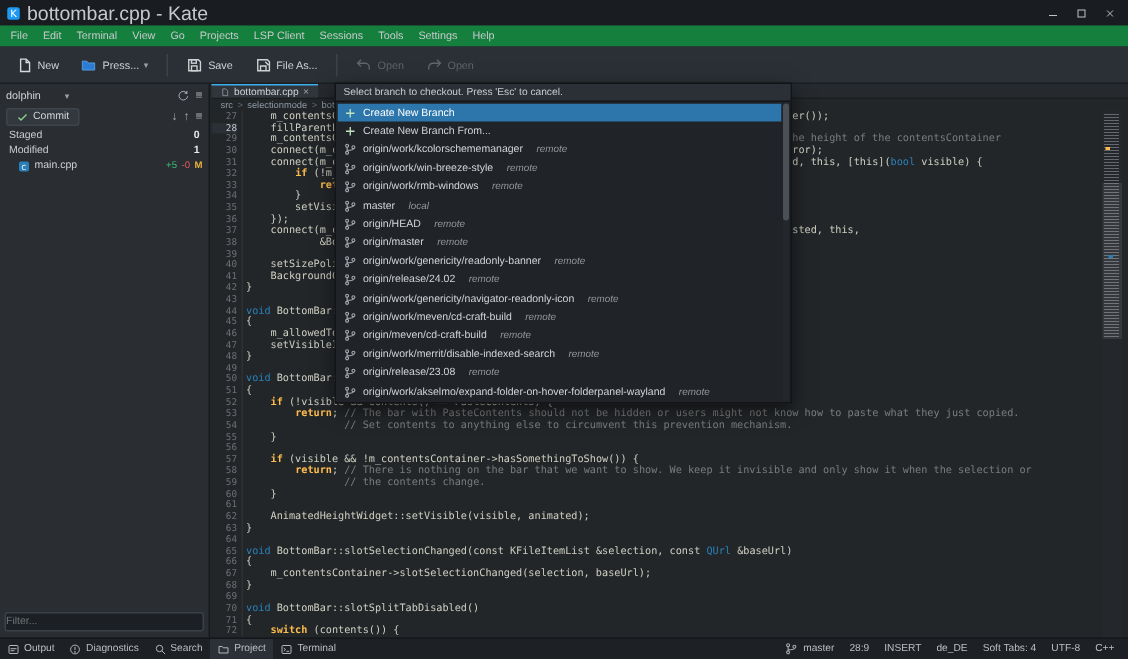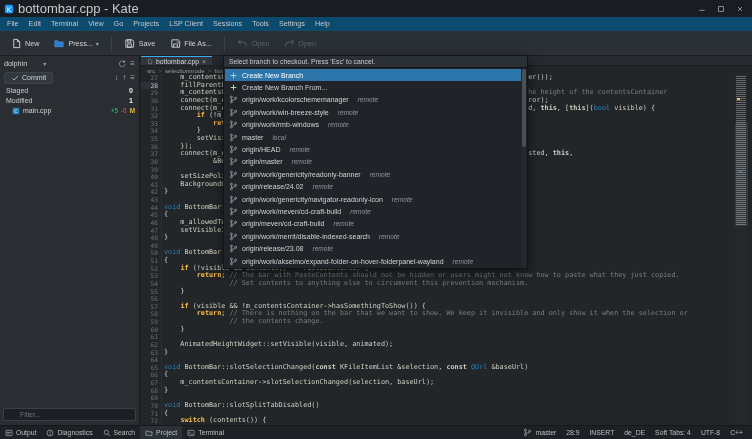--- a/index.html
+++ b/index.html
@@ -8,21 +8,21 @@
   .win{position:absolute;inset:0;background:#232629}
 
   
   .titlebar{position:absolute;left:0;top:0;right:0;height:17px;background:#191c20;
     display:flex;align-items:center;gap:4px;padding:0 4px}
   .titlebar .title{font-size:13px;color:#c6c9cc}
   .winbtns{margin-left:auto;display:flex;gap:2px}
   .wbtn{width:17px;height:13px;display:flex;align-items:center;justify-content:center}
 
   
-  .menubar{position:absolute;top:17px;left:0;right:0;height:14px;background:#0c4a6e;
+  .menubar{position:absolute;top:17px;left:0;right:0;height:14px;background:#15803d;
     display:flex;align-items:center;padding-left:2px}
   .menu-item{font-size:7.2px;color:#c6c9cc;padding:0 5px;line-height:14px;cursor:default}
 
   
   .toolbar{position:absolute;top:31px;left:0;right:0;height:25px;background:#2b3036;
     border-bottom:1px solid #1b1e21;display:flex;align-items:center;gap:2px;padding-left:4px}
   .tbtn{display:flex;align-items:center;gap:3px;padding:2px 6px;background:none;border:0;
     font-size:7.2px;color:#d0d2d4;font-family:inherit}
   .tbtn.disabled{color:#5f646a}
   .tbtn .caret{font-size:6px;color:#9aa0a5}
@@ -38,42 +38,42 @@
   .pp-commit{height:15px;display:flex;align-items:center;gap:3px;padding:0 4px}
   .commit-btn{display:flex;align-items:center;gap:3px;font-size:7px;color:#d2d4d6;
     background:#32383e;border:1px solid #3e444b;border-radius:2px;padding:1px 6px}
   .pp-gicons{margin-left:auto;display:flex;gap:4px;align-items:center;color:#a7abb0;font-size:8px}
   .pp-stat{display:flex;align-items:center;font-size:7px;color:#c9ccce;padding:1.5px 6px}
   .pp-stat b{margin-left:auto;color:#e8eaec}
   .pp-file{display:flex;align-items:center;gap:3px;padding:1.5px 4px 1.5px 12px;font-size:7px;color:#d0d2d4}
   .fstats{margin-left:auto;display:flex;gap:3px;font-size:6.4px;align-items:center}
   .fadd{color:#3fbf7f}.fdel{color:#e05a5a}.fbadge{color:#e8b33c;font-weight:bold}
   .pp-filter{position:absolute;left:3px;right:3px;bottom:4px;height:13px;background:#1c2024;
-    border:1px solid #3b4046;border-radius:2px;color:#d0d2d4;font-size:7px;padding:0 16px;font-family:inherit}
+    border:1px solid #3b4046;border-radius:2px;color:#d0d2d4;font-size:7px;padding:0 0;font-family:inherit}
   .pp-filter::placeholder{color:#6e7378}
 
   
   .editor{position:absolute;left:141px;top:56px;right:0;bottom:14px;background:#232629}
   .tabbar{height:10px;background:#262a2f;border-bottom:1px solid #1b1e21;display:flex}
   .tab{display:flex;align-items:center;gap:3px;padding:0 6px;background:#31363c;
     border-top:1px solid #3daee9;font-size:6.8px;color:#d0d2d4}
   .tab .x{color:#9ca0a4;font-size:7px}
   .breadcrumb{height:8px;display:flex;align-items:center;gap:3px;padding-left:6px;
     font-size:6.2px;color:#8d9aa5}
   .crumb-sep{color:#5f6569}
   .codewrap{position:absolute;top:18px;left:0;right:0;bottom:0}
   .gutter{position:absolute;left:0;top:0;width:21px;bottom:0;padding-right:3px;text-align:right;
     color:#6b7075;font-family:"DejaVu Sans Mono",monospace;font-size:6.2px;
     border-right:1px solid rgba(255,255,255,.05)}
   .ln{height:7.63px;line-height:7.63px}
   .ln.cur{color:#c3c8cd;background:#2b3036}
   .code{position:absolute;left:23px;top:0;right:17px;bottom:0;overflow:hidden;white-space:pre;
     font-family:"DejaVu Sans Mono",monospace;font-size:6.8px;color:#cfcfc2}
   .cl{height:7.63px;line-height:7.63px}
-  .t{color:#2980b9}.f{color:#fdbc4b;font-weight:bold}.k{color:#cfcfc2;font-weight:bold}.m{color:#7a7c7d}
+  .t{color:#2980b9}.f{color:#fdbc4b;font-weight:bold}.k{color:#cfcfc2;font-weight:normal}.m{color:#7a7c7d}
 
   
   .minimap{position:absolute;right:4px;top:0;width:13px;bottom:0;background:#24282d}
   .minimap .marks{position:absolute;left:1px;right:2px;top:2px;height:150px;opacity:.45;
     background:repeating-linear-gradient(to bottom,#b4b8bc 0 1px,transparent 1px 2px)}
   .minimap .view{position:absolute;left:0;right:0;top:48px;height:104px;background:rgba(255,255,255,.08)}
   .mdot{position:absolute;width:3px;height:2px}
 
   
   .popup{position:absolute;left:223px;top:55px;width:305px;height:214px;background:#202327;

